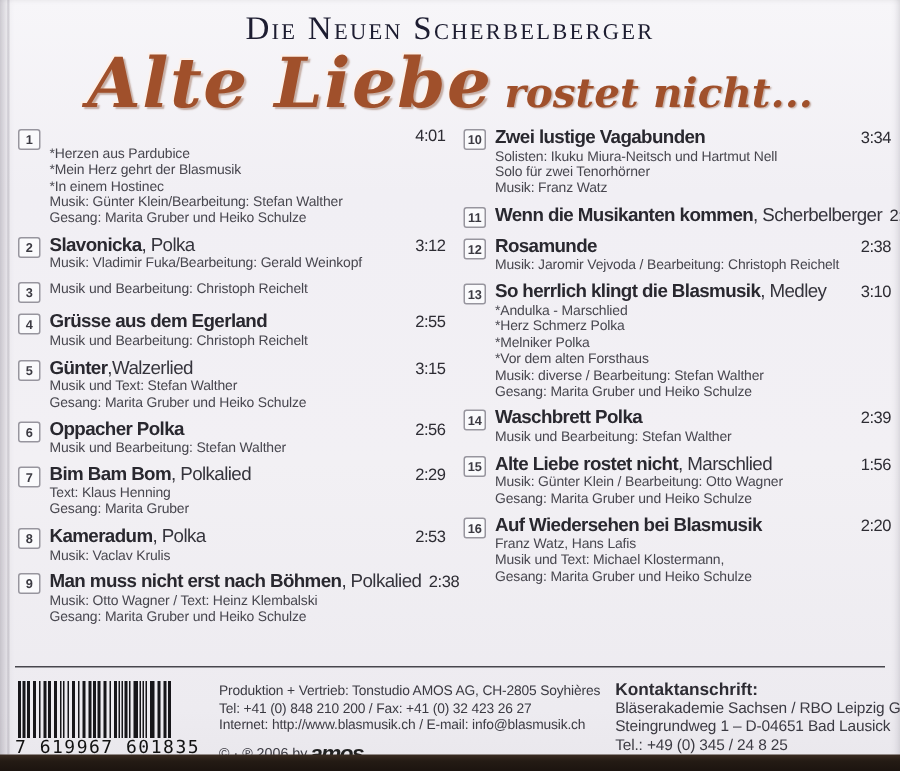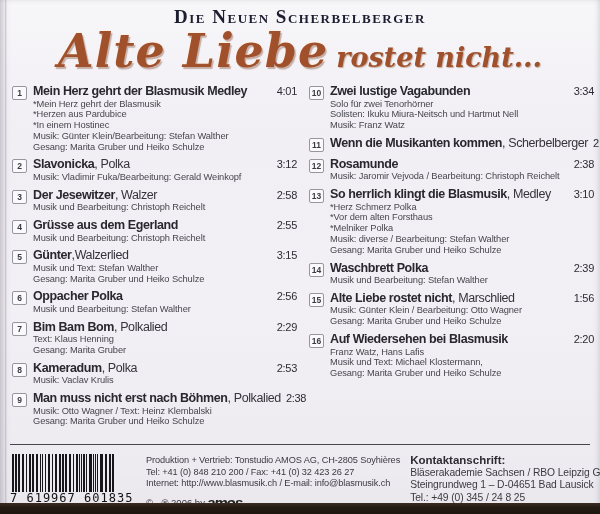--- a/index.html
+++ b/index.html
@@ -6,22 +6,22 @@
   body{width:600px;height:514px;overflow:hidden;background:#e8e6ec;}
   .cover{
     position:relative;width:600px;height:514px;
     background:linear-gradient(180deg,#f7f6f9 0%,#f1eff4 25%,#f2f0f4 60%,#edebf0 92%,#e9e7ec 100%);
     font-family:"Liberation Sans",sans-serif;color:#2b2a31;
     box-shadow:inset 6px 0 8px -5px rgba(90,85,100,.45), inset -4px 0 6px -4px rgba(90,85,100,.3);
   }
   
   .header{position:absolute;top:6px;left:0;right:0;text-align:center;}
   .artist{
-    font-family:"Liberation Serif",serif;font-variant:small-caps;font-weight:bold;
-    font-size:19px;letter-spacing:1.5px;color:#1d1d31;
+    font-family:"Liberation Serif",serif;font-variant:small-caps;font-weight:normal;
+    font-size:22px;letter-spacing:1.5px;color:#1d1d31;
   }
   .album-title{margin-top:-4px;white-space:nowrap;}
   .title-main{
     font-family:"DejaVu Serif",serif;font-style:italic;font-weight:bold;
     font-size:46px;color:#a0502b;letter-spacing:1px;
     text-shadow:1.5px 1.5px 1px rgba(110,45,15,.35), -1px -1px 0 rgba(255,240,230,.8);
   }
   .title-tail{
     font-family:"DejaVu Serif",serif;font-style:italic;font-weight:bold;
     font-size:27px;color:#a0502b;margin-left:8px;
@@ -100,27 +100,26 @@
       <span class="title-main">Alte Liebe</span><span class="title-tail">rostet nicht...</span>
     </div>
   </div>
 
   <div class="tracklist">
     <div class="col" id="col-left">
     <div class="track">
       <div class="t-badge">1</div>
       <div class="t-main">
         <div class="t-line">
-          <span class="t-title">Mein Herz gehrt der Blasmusik  Medley</span>
           <span class="t-sub"></span>
           <span class="t-time">4:01</span>
         </div>
         <div class="t-details">
+              <div>*Herzen aus Pardubice</div>
               <div>*Mein Herz gehrt der Blasmusik</div>
-              <div>*Herzen aus Pardubice</div>
               <div>*In einem Hostinec</div>
               <div>Musik: Günter Klein/Bearbeitung: Stefan Walther</div>
               <div>Gesang: Marita Gruber und Heiko Schulze</div>
             </div>
       </div>
     </div>
 
     <div class="track">
       <div class="t-badge">2</div>
       <div class="t-main">
@@ -131,25 +130,20 @@
         </div>
         <div class="t-details">
               <div>Musik: Vladimir Fuka/Bearbeitung: Gerald Weinkopf</div>
             </div>
       </div>
     </div>
 
     <div class="track">
       <div class="t-badge">3</div>
       <div class="t-main">
-        <div class="t-line">
-          <span class="t-title">Der Jesewitzer</span>
-          <span class="t-sub">, Walzer</span>
-          <span class="t-time">2:58</span>
-        </div>
         <div class="t-details">
               <div>Musik und Bearbeitung: Christoph Reichelt</div>
             </div>
       </div>
     </div>
 
     <div class="track">
       <div class="t-badge">4</div>
       <div class="t-main">
         <div class="t-line">
@@ -238,22 +232,22 @@
     <div class="col" id="col-right">
     <div class="track">
       <div class="t-badge">10</div>
       <div class="t-main">
         <div class="t-line">
           <span class="t-title">Zwei lustige Vagabunden</span>
           <span class="t-sub"></span>
           <span class="t-time">3:34</span>
         </div>
         <div class="t-details">
+              <div>Solisten: Ikuku Miura-Neitsch und Hartmut Nell</div>
               <div>Solo für zwei Tenorhörner</div>
-              <div>Solisten: Ikuku Miura-Neitsch und Hartmut Nell</div>
               <div>Musik: Franz Watz</div>
             </div>
       </div>
     </div>
 
     <div class="track">
       <div class="t-badge">11</div>
       <div class="t-main">
         <div class="t-line">
           <span class="t-title">Wenn die Musikanten kommen</span>
@@ -279,23 +273,24 @@
 
     <div class="track">
       <div class="t-badge">13</div>
       <div class="t-main">
         <div class="t-line">
           <span class="t-title">So herrlich klingt die Blasmusik</span>
           <span class="t-sub">, Medley</span>
           <span class="t-time">3:10</span>
         </div>
         <div class="t-details">
+              <div>*Andulka - Marschlied</div>
               <div>*Herz Schmerz Polka</div>
+              <div>*Melniker Polka</div>
               <div>*Vor dem alten Forsthaus</div>
-              <div>*Melniker Polka</div>
               <div>Musik: diverse / Bearbeitung: Stefan Walther</div>
               <div>Gesang: Marita Gruber und Heiko Schulze</div>
             </div>
       </div>
     </div>
 
     <div class="track">
       <div class="t-badge">14</div>
       <div class="t-main">
         <div class="t-line">

